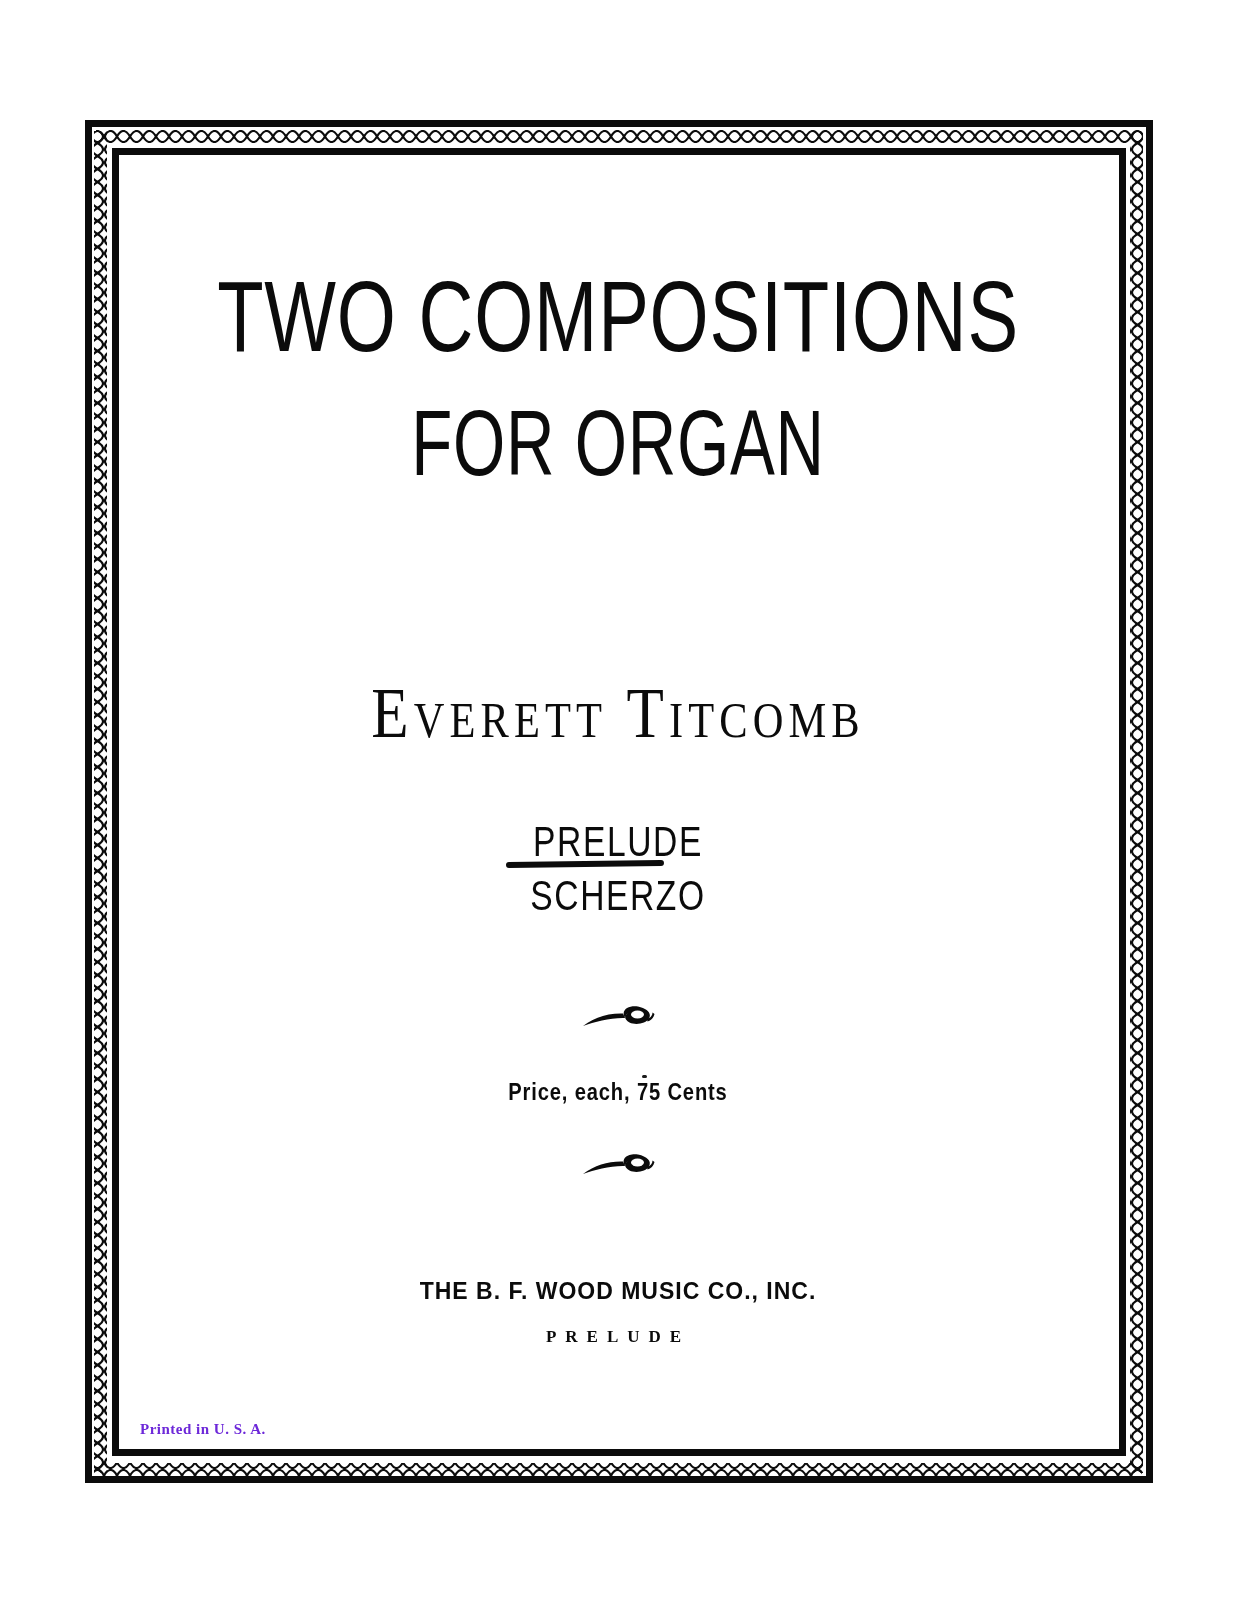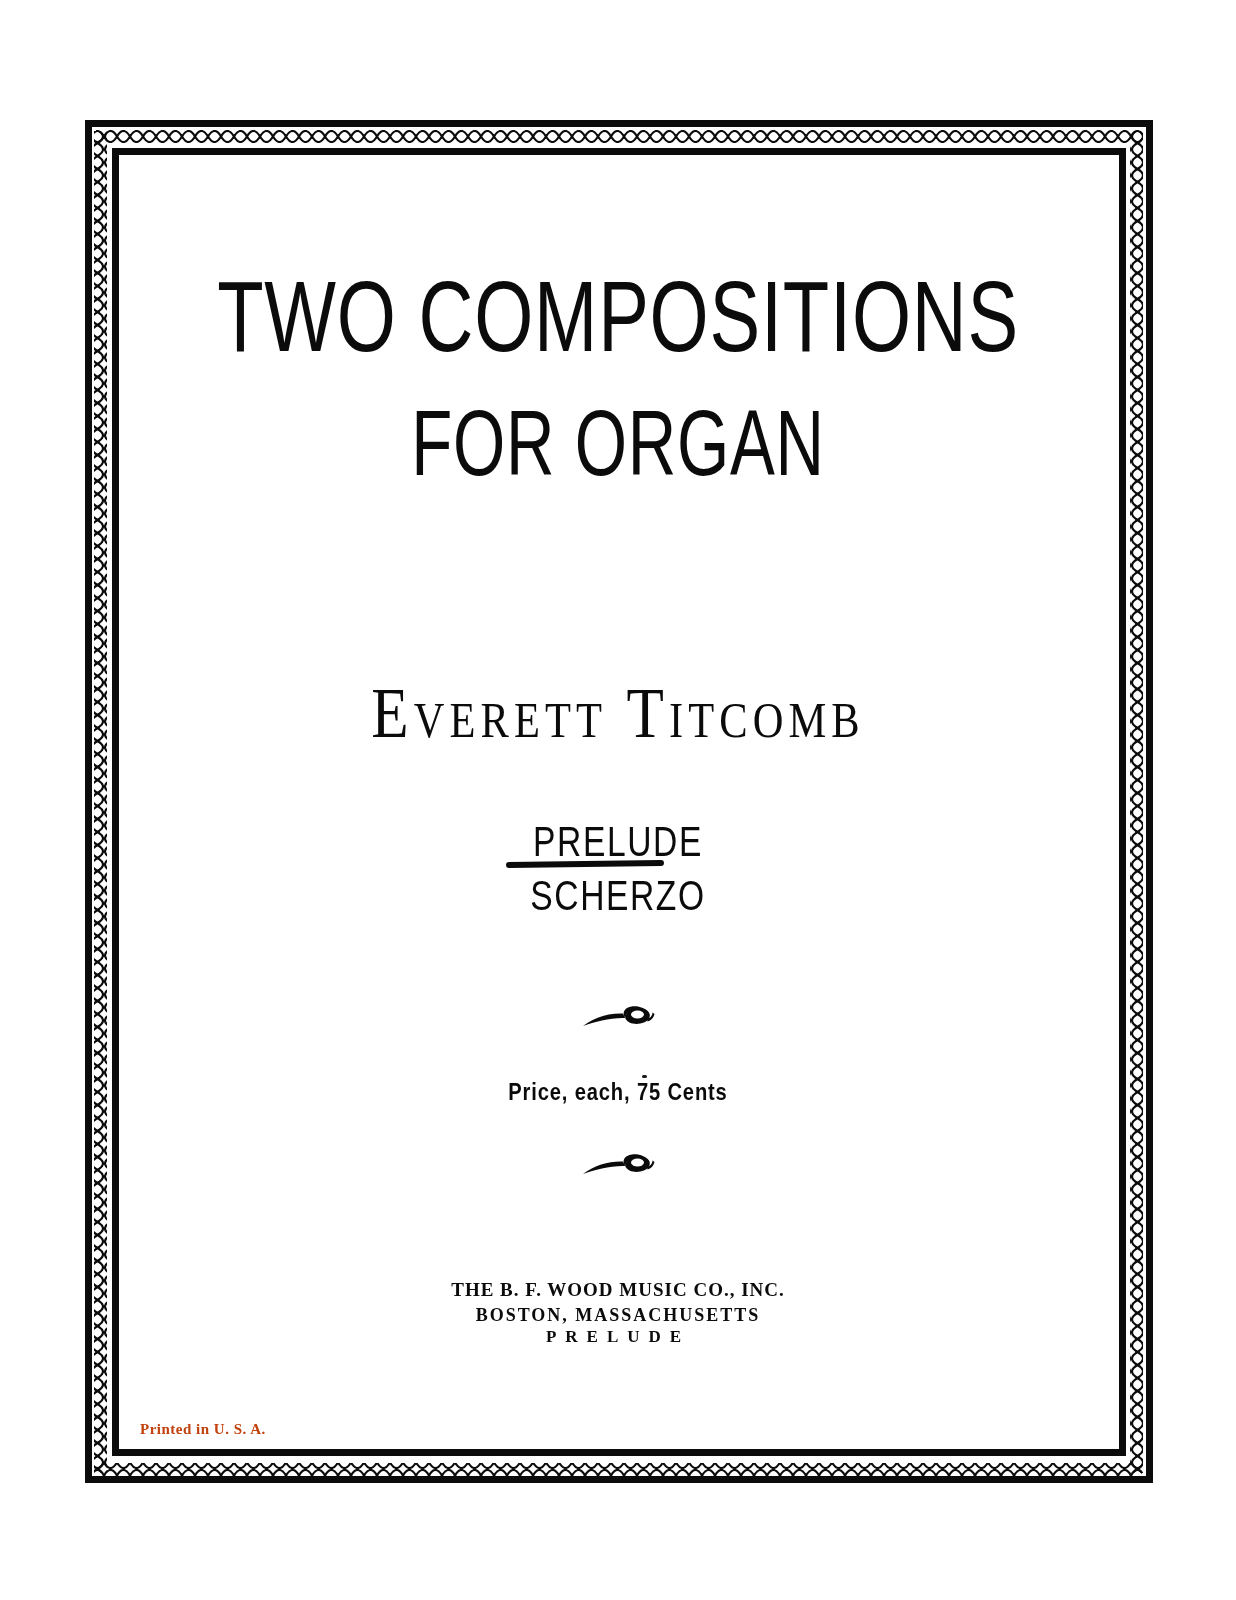--- a/index.html
+++ b/index.html
@@ -84,23 +84,23 @@
     position: absolute;
     left: 642px;
     top: 1075px;
     width: 5px;
     height: 3px;
     background: #1a1a1a;
     border-radius: 2px;
   }
   .pub-name {
     top: 1280px;
-    font-family: Liberation Serif, serif;
+    font-family: Liberation Sans, sans-serif;
     font-weight: bold;
-    font-size: 19px;
+    font-size: 23px;
     letter-spacing: 1px;
   }
   .pub-city {
     top: 1306px;
     font-family: "Liberation Serif", serif;
     font-weight: bold;
     font-size: 18px;
     letter-spacing: 2px;
   }
   .pub-city2 {
@@ -111,21 +111,21 @@
     letter-spacing: 9px;
   }
   .printed-note {
     position: absolute;
     left: 140px;
     top: 1421px;
     font-family: "Liberation Serif", serif;
     font-weight: bold;
     font-size: 15px;
     letter-spacing: 0.5px;
-    color: #c2410c;
+    color: #6d28d9;
     white-space: nowrap;
   }
 </style>
 </head>
 <body>
 
 <div class="page">
 
   <svg class="frame-svg" width="1236" height="1600" viewBox="0 0 1236 1600" aria-hidden="true">
     <defs>
@@ -179,19 +179,18 @@
         <path d="M2,22 C14,13 28,9 42,9.5 L44,14 C30,13.5 14,17.5 2,22 Z"></path>
         <path d="M44,14 C39,5 49,1 57,2.5 C66,4.5 71,9 68,14.5 C65,19.5 55,21.5 48.5,18.5 C43,15.5 43,11 47,9.5 C44.5,10.5 44,12 44,14 Z"></path>
         <path d="M66,15 C69.5,14 71.5,11.5 71.5,8.5 L73.5,10 C72.5,14 70,16.5 66.5,17.5 Z"></path>
       </g>
       <ellipse cx="56.5" cy="10.5" rx="6.5" ry="4" fill="#ffffff"></ellipse>
     </svg>
   </div>
 
   <div class="line pub-name">THE B. F. WOOD MUSIC CO., INC.</div>
 
-  <div class="line pub-city">BOSTON, MASSACHUSETTS</div>
 
   <div class="line pub-city2">PRELUDE</div>
 
   <div class="printed-note">Printed in U. S. A.</div>
 
 </div>
 
 </body></html>

